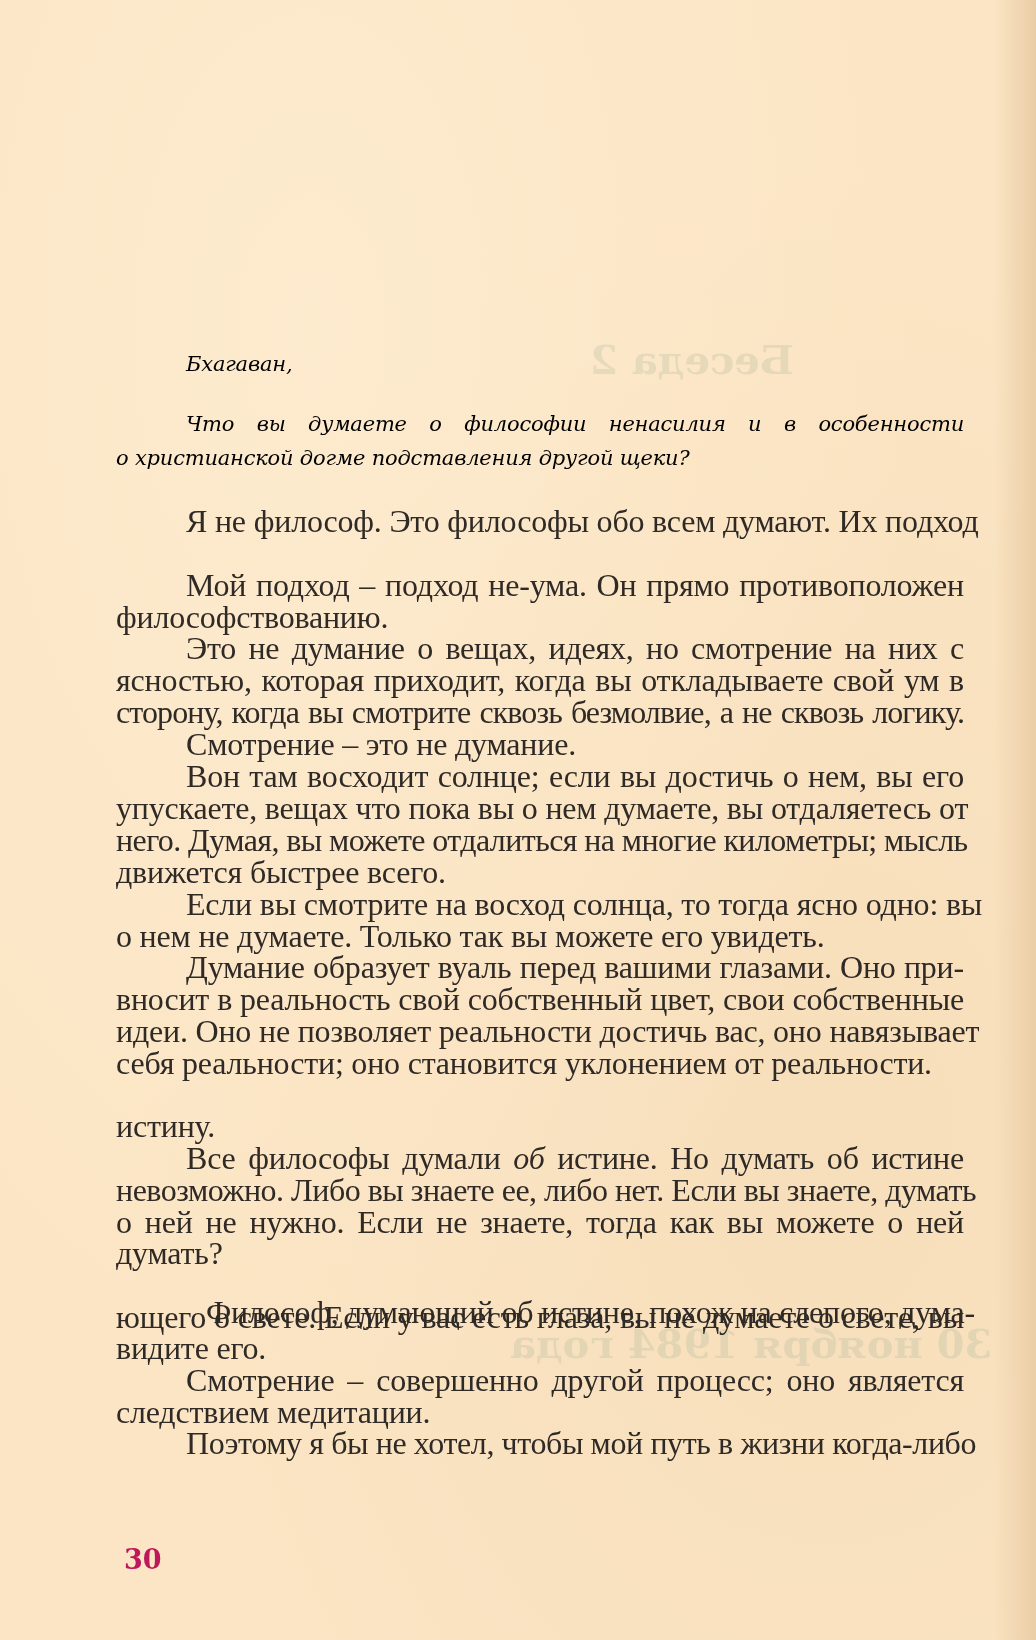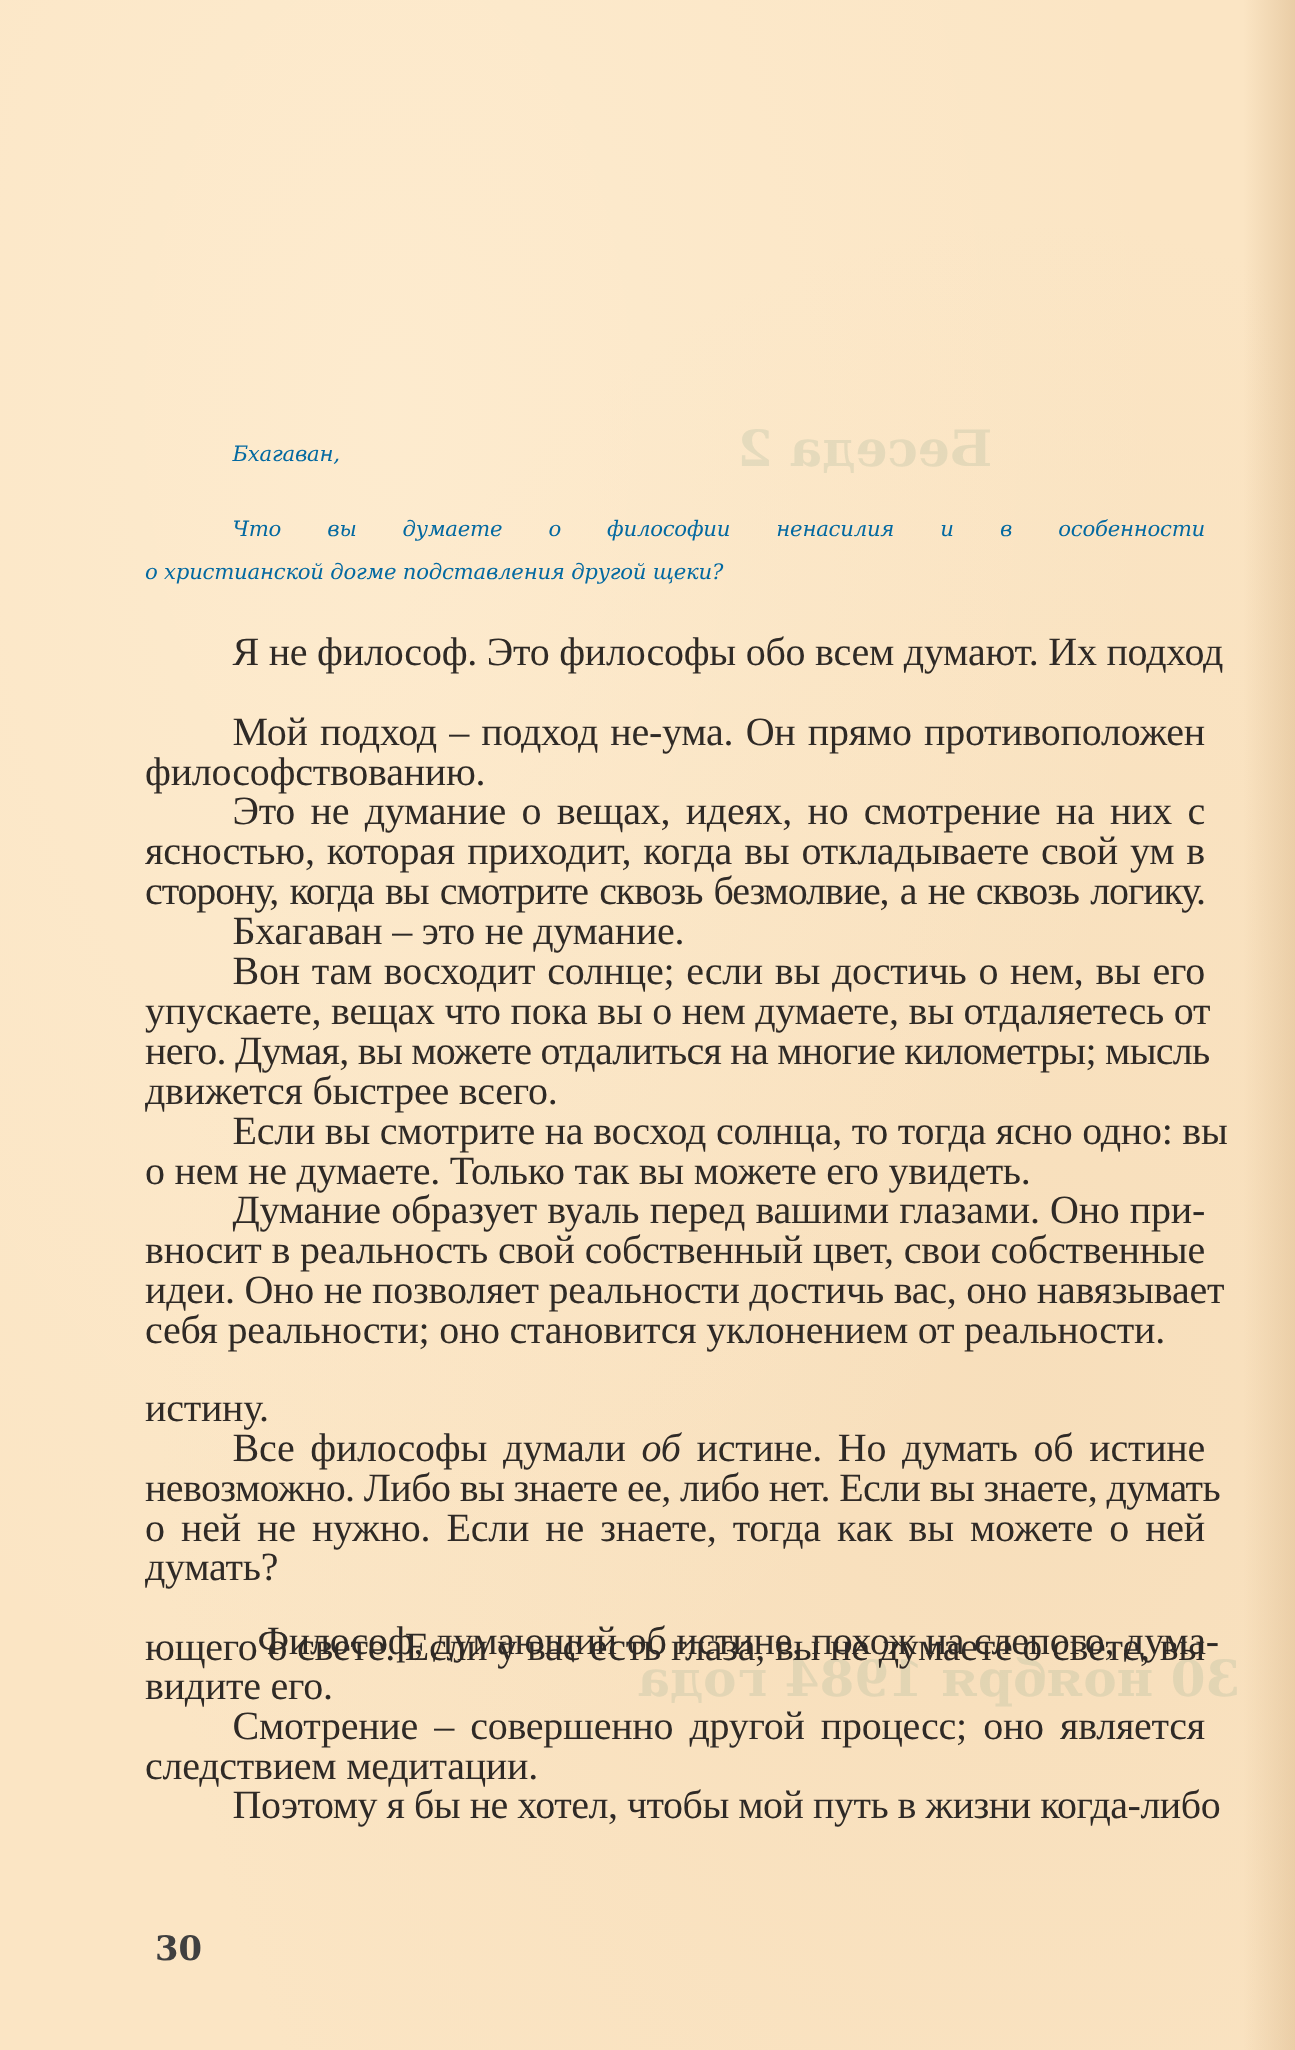--- a/index.html
+++ b/index.html
@@ -34,28 +34,28 @@
     line-height: 32px;
     white-space: nowrap;
     letter-spacing: -0.2px;
   }
   .line.just { text-align: justify; text-align-last: justify; }
   .line.ind { left: 186px; width: 778px; }
   .line.ind2 { left: 206px; width: 758px; margin-top: 26px; }
   .italic {
     font-style: italic;
     font-family: "DejaVu Serif", "Liberation Serif", serif;
-    font-size: 17px;
-    color: #0369a1;
+    font-size: 21px;
+    color: #000000;
   }
   .pagenum {
     position: absolute; left: 124px; top: 1544px;
     font-size: 27px; font-weight: bold;
     font-family: "DejaVu Serif", serif;
-    color: #404040;
+    color: #be185d;
   }
   em { font-style: italic; }
 </style>
 </head>
 <body>
 
 <div class="page">
 
   <div class="ghost g1">Беседа 2</div>
   <div class="ghost g2">30 ноября 1984 года</div>
@@ -64,21 +64,21 @@
 
   <div class="line italic ind just" style="top:408px;">Что вы думаете о философии ненасилия и в особенности</div>
   <div class="line italic" style="top:442px;">о христианской догме подставления другой щеки?</div>
 
   <div class="line ind just" style="top:505px;">Я не философ. Это философы обо всем думают. Их подход</div>
   <div class="line ind just" style="top:569px;">Мой подход – подход не-ума. Он прямо противоположен</div>
   <div class="line" style="top:601px;">философствованию.</div>
   <div class="line ind just" style="top:632px;">Это не думание о вещах, идеях, но смотрение на них с</div>
   <div class="line just" style="top:664px;">ясностью, которая приходит, когда вы откладываете свой ум в</div>
   <div class="line just" style="top:696px; letter-spacing:-0.9px;">сторону, когда вы смотрите сквозь безмолвие, а не сквозь логику.</div>
-  <div class="line ind" style="top:728px;">Бхагаван – это не думание.</div>
+  <div class="line ind" style="top:728px;">Смотрение – это не думание.</div>
   <div class="line ind just" style="top:760px;">Вон там восходит солнце; если вы достичь о нем, вы его</div>
   <div class="line just" style="top:792px;">упускаете, вещах что пока вы о нем думаете, вы отдаляетесь от</div>
   <div class="line just" style="top:824px; letter-spacing:-0.6px;">него. Думая, вы можете отдалиться на многие километры; мысль</div>
   <div class="line" style="top:856px;">движется быстрее всего.</div>
   <div class="line ind just" style="top:888px;">Если вы смотрите на восход солнца, то тогда ясно одно: вы</div>
   <div class="line" style="top:920px;">о нем не думаете. Только так вы можете его увидеть.</div>
   <div class="line ind just" style="top:951px;">Думание образует вуаль перед вашими глазами. Оно при-</div>
   <div class="line just" style="top:983px;">вносит в реальность свой собственный цвет, свои собственные</div>
   <div class="line just" style="top:1015px;">идеи. Оно не позволяет реальности достичь вас, оно навязывает</div>
   <div class="line" style="top:1047px;">себя реальности; оно становится уклонением от реальности.</div>

